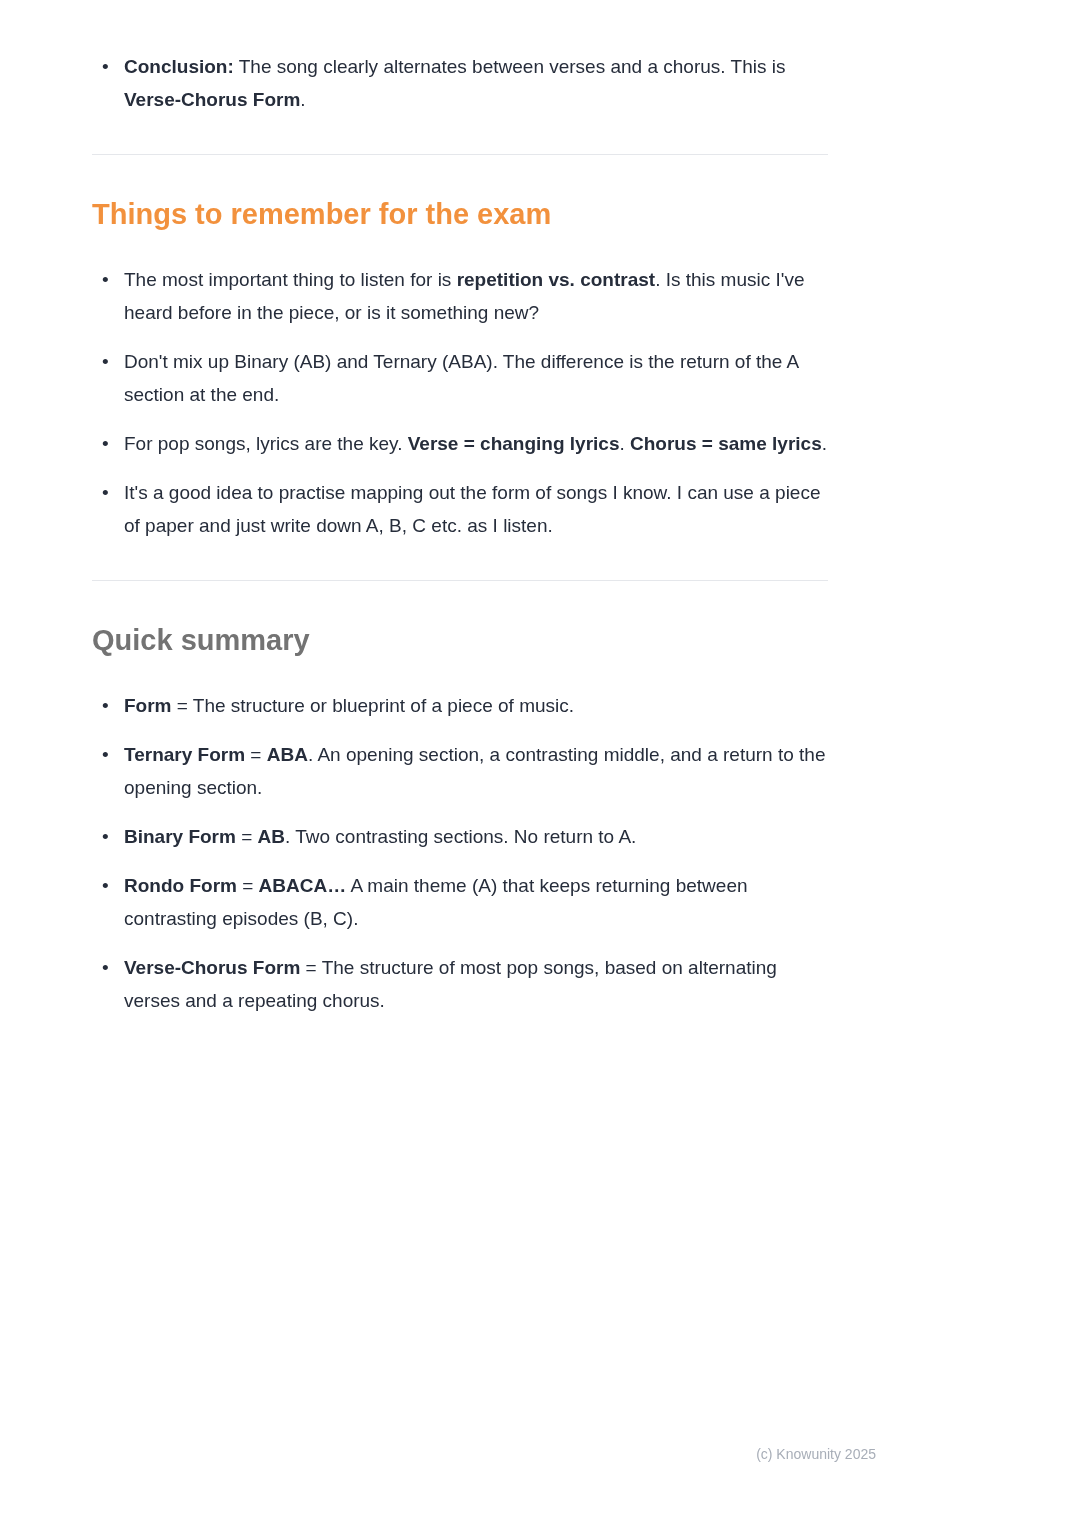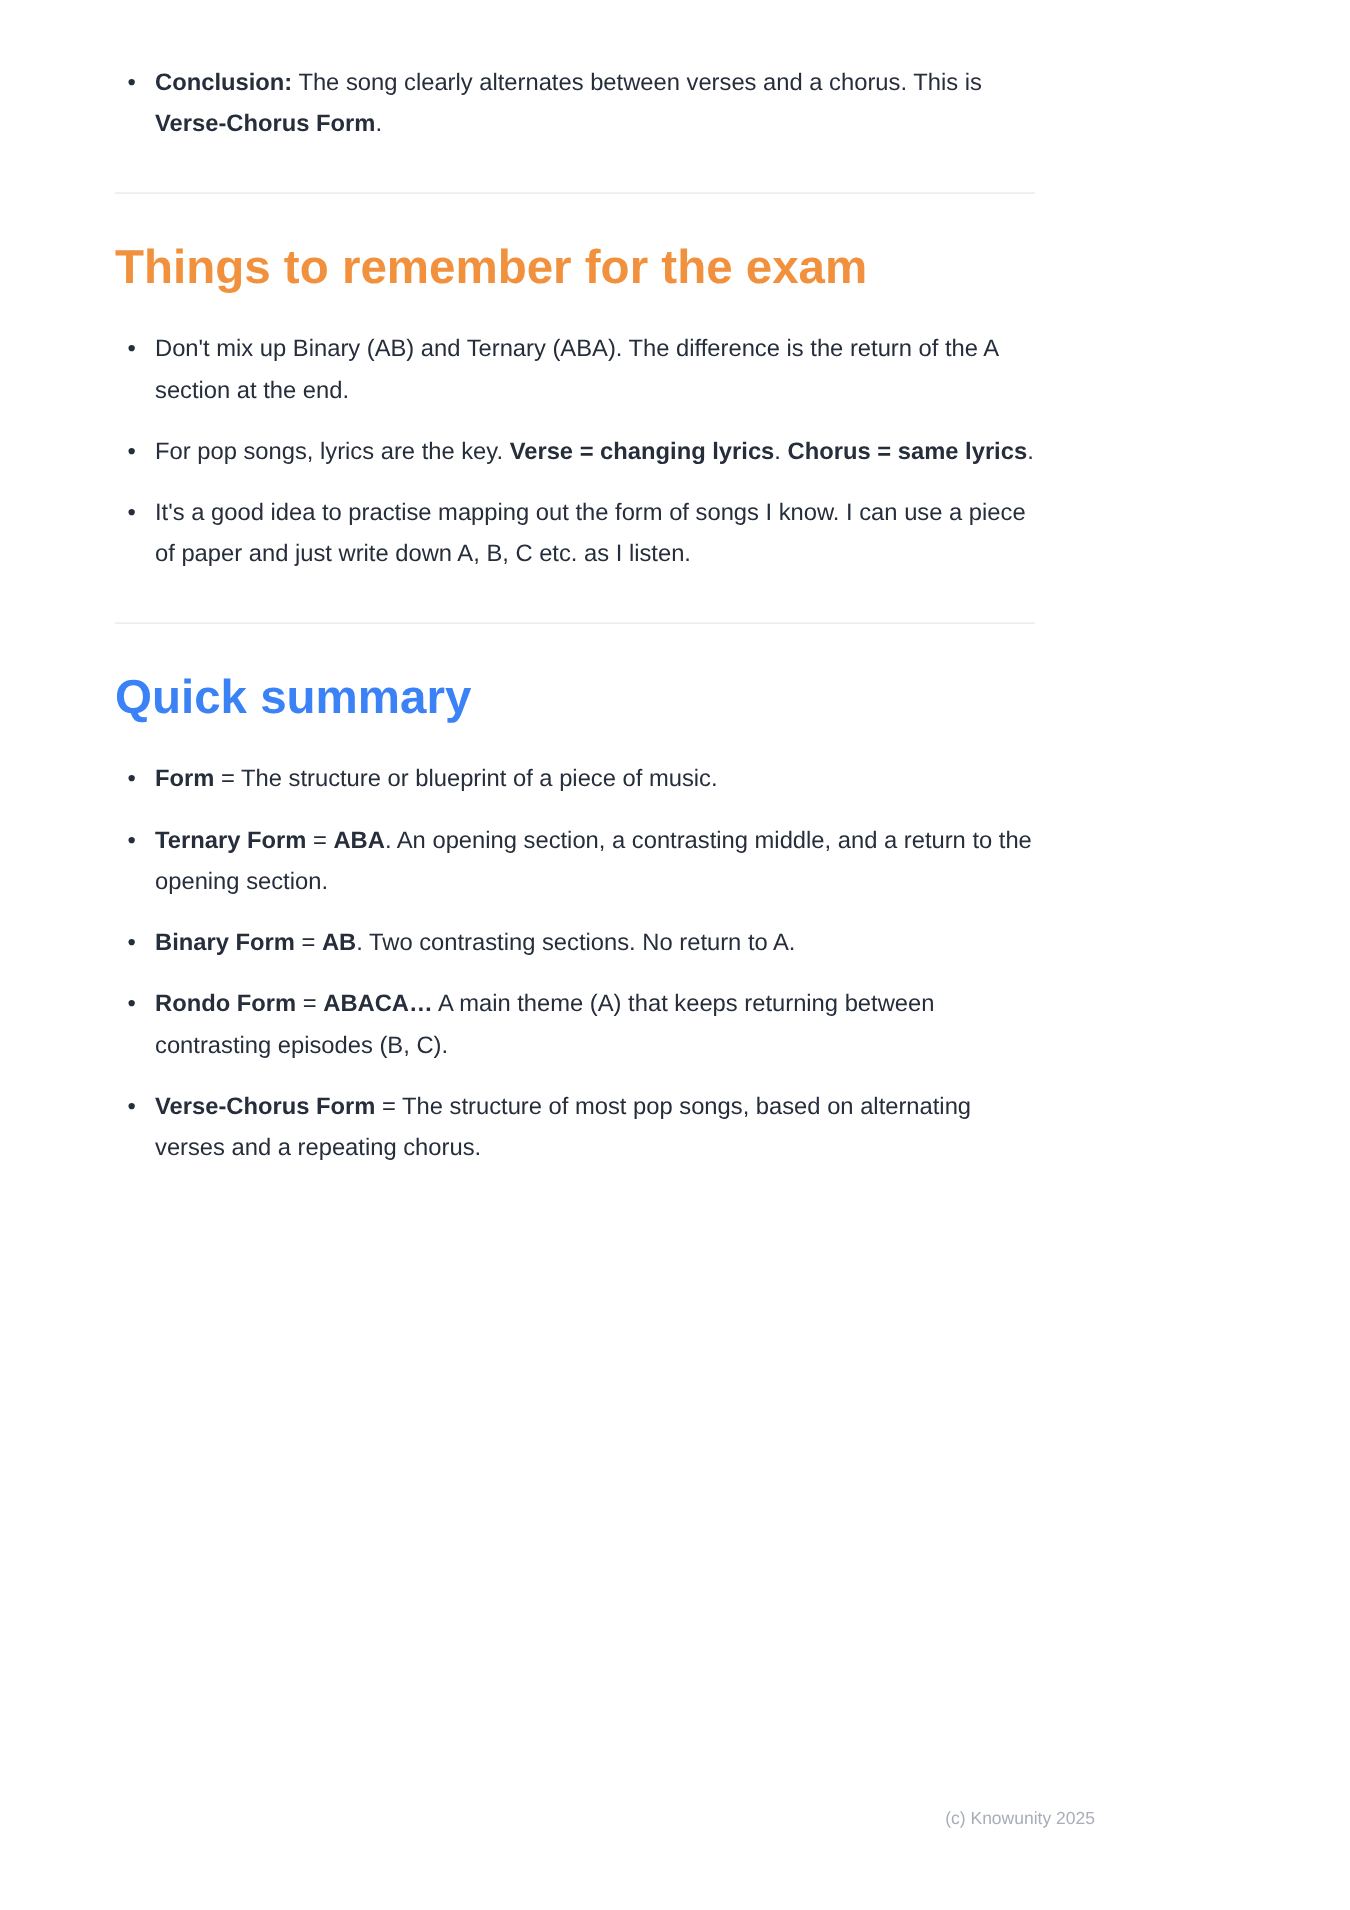--- a/index.html
+++ b/index.html
@@ -44,21 +44,21 @@
     color: #262d3b;
   }
   .bold { font-weight: 700; }
   .divider {
     border: none;
     border-top: 1px solid #e5e7eb;
     margin: 38px 0 0 0;
     width: 100%;
   }
   h2.section-heading {
-    font-size: 38px;
+    font-size: 29px;
     line-height: 34px;
     font-weight: 700;
     margin: 42px 0 32px 0;
   }
   .side-rule {
     position: absolute;
     top: 45px;
     left: 974px;
     width: 3px;
     height: 1055px;
@@ -90,28 +90,29 @@
 
     <ul class="bullets">
         <li><span class="bold">Conclusion:</span><span> The song clearly alternates between verses and a chorus. This is </span><span class="bold">Verse-Chorus Form</span><span>.</span></li>
       </ul>
 
     <hr class="divider">
 
     <h2 class="section-heading" style="color:#F2913D;">Things to remember for the exam</h2>
 
     <ul class="bullets">
+        <li><span>The most important thing to listen for is </span><span class="bold">repetition vs. contrast</span><span>. Is this music I've heard before in the piece, or is it something new?</span></li>
         <li><span>Don't mix up Binary (AB) and Ternary (ABA). The difference is the return of the A section at the end.</span></li>
         <li><span>For pop songs, lyrics are the key. </span><span class="bold">Verse = changing lyrics</span><span>. </span><span class="bold">Chorus = same lyrics</span><span>.</span></li>
         <li><span>It's a good idea to practise mapping out the form of songs I know. I can use a piece of paper and just write down A, B, C etc. as I listen.</span></li>
       </ul>
 
     <hr class="divider">
 
-    <h2 class="section-heading" style="color:#3b82f6;">Quick summary</h2>
+    <h2 class="section-heading" style="color:#737373;">Quick summary</h2>
 
     <ul class="bullets">
         <li><span class="bold">Form</span><span> = The structure or blueprint of a piece of music.</span></li>
         <li><span class="bold">Ternary Form</span><span> = </span><span class="bold">ABA</span><span>. An opening section, a contrasting middle, and a return to the opening section.</span></li>
         <li><span class="bold">Binary Form</span><span> = </span><span class="bold">AB</span><span>. Two contrasting sections. No return to A.</span></li>
         <li><span class="bold">Rondo Form</span><span> = </span><span class="bold">ABACA…</span><span> A main theme (A) that keeps returning between contrasting episodes (B, C).</span></li>
         <li><span class="bold">Verse-Chorus Form</span><span> = The structure of most pop songs, based on alternating verses and a repeating chorus.</span></li>
       </ul>
 
   </div>

